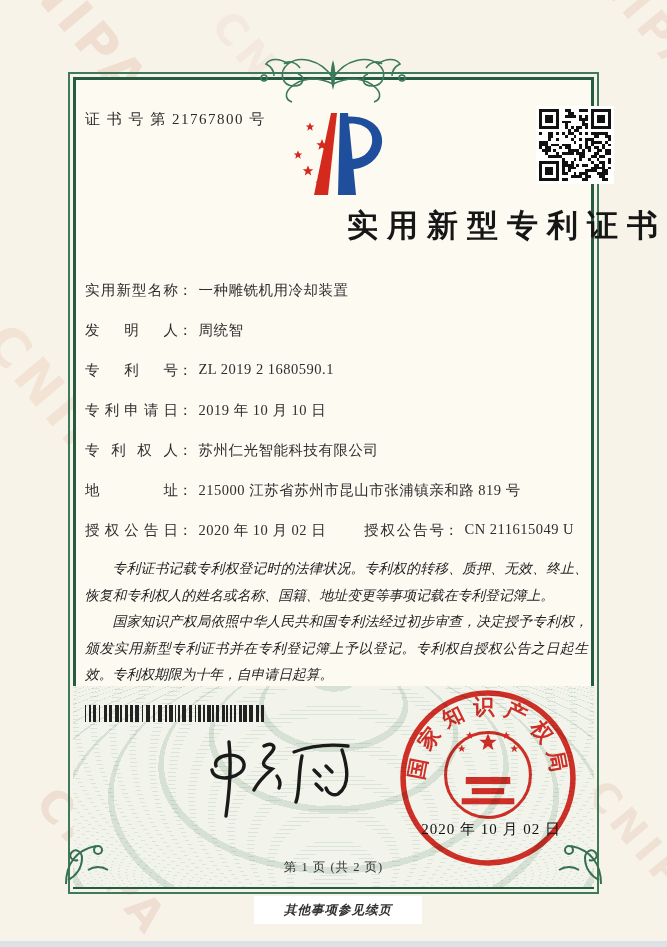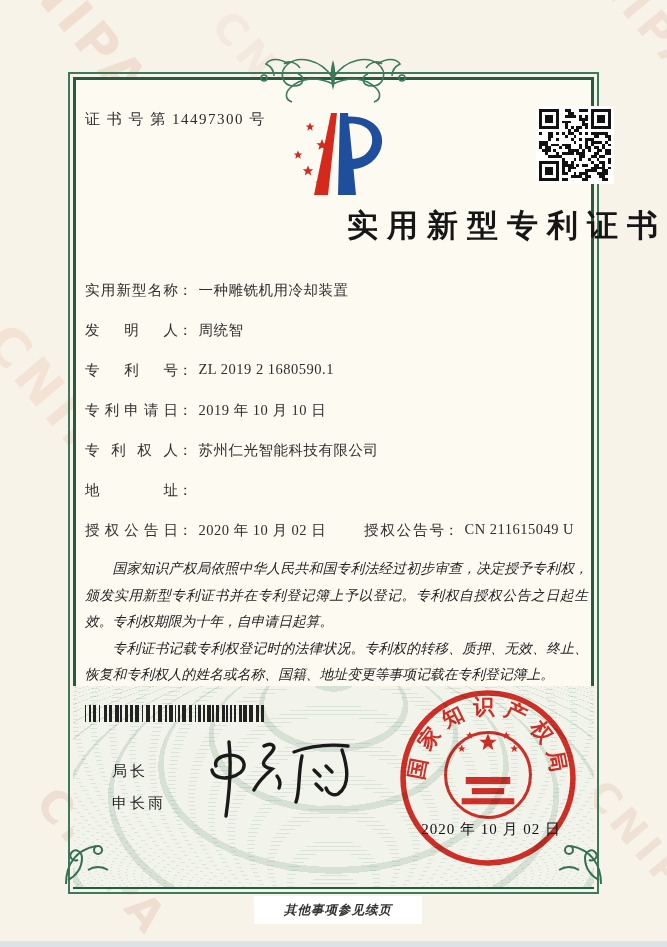--- a/index.html
+++ b/index.html
@@ -120,21 +120,21 @@
   </svg>
   <svg class="orn-br" viewBox="0 0 52 48">
     <g fill="none" stroke="#356f50" stroke-width="2">
       <path d="M4,44 C4,24 14,10 34,6"></path>
       <path d="M6,40 C14,36 20,28 20,18 C20,12 14,8 10,12 C6,16 10,22 16,20"></path>
       <circle cx="36" cy="10" r="4"></circle>
       <path d="M26,30 C32,26 40,26 46,30"></path>
     </g>
   </svg>
 
-  <div class="certno">证 书 号 第 14497300 号</div>
+  <div class="certno">证 书 号 第 21767800 号</div>
 
   <svg class="logo" viewBox="0 0 114 86">
     <defs>
       <path id="st" d="M0,-1 L0.29,-0.31 L0.95,-0.31 L0.42,0.12 L0.59,0.81 L0,0.4 L-0.59,0.81 L-0.42,0.12 L-0.95,-0.31 L-0.29,-0.31 Z"></path>
     </defs>
     <polygon points="55,2 61,2 52,84 38,84" fill="#d42a1e"></polygon>
     <polygon points="64,2 72,2 80,84 62,84" fill="#1f4e9c"></polygon>
     <path d="M66,6 C98,2 112,22 104,40 C98,54 82,60 70,58 L72,48 C84,49 94,43 96,32 C98,20 88,10 68,13 Z" fill="#1f4e9c"></path>
     <g fill="#d42a1e">
       <use href="#st" transform="translate(34,16) scale(4.5)"></use>
@@ -384,36 +384,37 @@
       <span class="fvalue">2019 年 10 月 10 日</span>
     </div>
     <div class="frow">
       <span class="flabel">专利权人</span>
         <span class="fcolon">：</span>
       <span class="fvalue">苏州仁光智能科技有限公司</span>
     </div>
     <div class="frow">
       <span class="flabel">地址</span>
         <span class="fcolon">：</span>
+      <span class="fvalue">215000 江苏省苏州市昆山市张浦镇亲和路 819 号</span>
     </div>
     <div class="frow">
       <span class="flabel">授权公告日</span>
         <span class="fcolon">：</span>
       <span class="fvalue">2020 年 10 月 02 日</span>
       <span class="fgroup2">
         <span class="flabel">授权公告号</span>
           <span class="fcolon">：</span>
         <span class="fvalue">CN 211615049 U</span>
       </span>
     </div>
   </div>
 
   <div class="paras">
+    <p>专利证书记载专利权登记时的法律状况。专利权的转移、质押、无效、终止、恢复和专利权人的姓名或名称、国籍、地址变更等事项记载在专利登记簿上。</p>
     <p>国家知识产权局依照中华人民共和国专利法经过初步审查，决定授予专利权，颁发实用新型专利证书并在专利登记簿上予以登记。专利权自授权公告之日起生效。专利权期限为十年，自申请日起算。</p>
-    <p>专利证书记载专利权登记时的法律状况。专利权的转移、质押、无效、终止、恢复和专利权人的姓名或名称、国籍、地址变更等事项记载在专利登记簿上。</p>
   </div>
 
   <div class="barcode">
     <svg id="barsvg" viewBox="0 0 100 16" preserveAspectRatio="none" shape-rendering="crispEdges">
         <rect x="0.00" y="0" width="0.45" height="16" fill="#222"></rect>
         <rect x="2.47" y="0" width="0.97" height="16" fill="#222"></rect>
         <rect x="4.33" y="0" width="1.76" height="16" fill="#222"></rect>
         <rect x="7.50" y="0" width="1.04" height="16" fill="#222"></rect>
         <rect x="10.29" y="0" width="1.81" height="16" fill="#222"></rect>
         <rect x="13.52" y="0" width="1.68" height="16" fill="#222"></rect>
@@ -443,24 +444,20 @@
         <rect x="80.64" y="0" width="1.11" height="16" fill="#222"></rect>
         <rect x="82.98" y="0" width="1.05" height="16" fill="#222"></rect>
         <rect x="85.43" y="0" width="1.56" height="16" fill="#222"></rect>
         <rect x="87.90" y="0" width="2.08" height="16" fill="#222"></rect>
         <rect x="91.27" y="0" width="2.00" height="16" fill="#222"></rect>
         <rect x="94.84" y="0" width="1.59" height="16" fill="#222"></rect>
         <rect x="97.81" y="0" width="1.36" height="16" fill="#222"></rect>
       </svg>
   </div>
 
-  <div class="signer">
-    <div>局长</div>
-    <div>申长雨</div>
-  </div>
 
   <svg class="sig" viewBox="0 0 170 85">
     <g fill="none" stroke="#1a1a1a" stroke-width="3.4" stroke-linecap="round">
       <path d="M18,30 C14,18 44,14 46,28 C48,42 16,48 14,34"></path>
       <path d="M31,6 C33,24 32,52 28,80"></path>
       <path d="M66,10 C74,6 80,10 72,18 C64,26 62,30 74,33 C66,40 60,46 56,54"></path>
       <path d="M79,40 C82,44 83,48 81,52"></path>
       <path d="M96,16 C112,10 132,8 150,10"></path>
       <path d="M104,20 C100,38 102,56 98,66"></path>
       <path d="M144,14 C150,32 152,50 140,58 C136,60 130,58 128,52"></path>
@@ -481,16 +478,17 @@
       <use href="#st" transform="translate(107,47) scale(4)"></use>
       <use href="#st" transform="translate(63,60) scale(4)"></use>
       <use href="#st" transform="translate(115,60) scale(4)"></use>
       <rect x="67" y="88" width="44" height="7"></rect>
       <rect x="73" y="99" width="32" height="6"></rect>
       <rect x="63" y="109" width="52" height="6"></rect>
     </g>
   </svg>
   <div class="sealdate">2020 年 10 月 02 日</div>
 
+  <div class="pagenum">第 1 页 (共 2 页)</div>
   <div class="notetab">其他事项参见续页</div>
   <div class="bottomstrip"></div>
 
 </div>
 
 </body></html>

